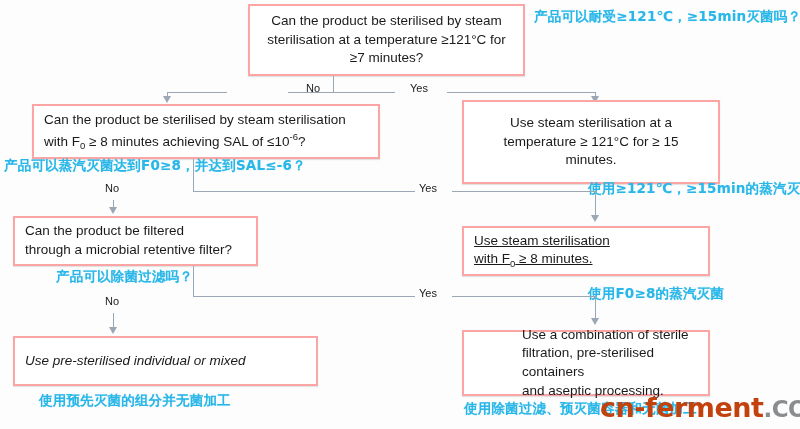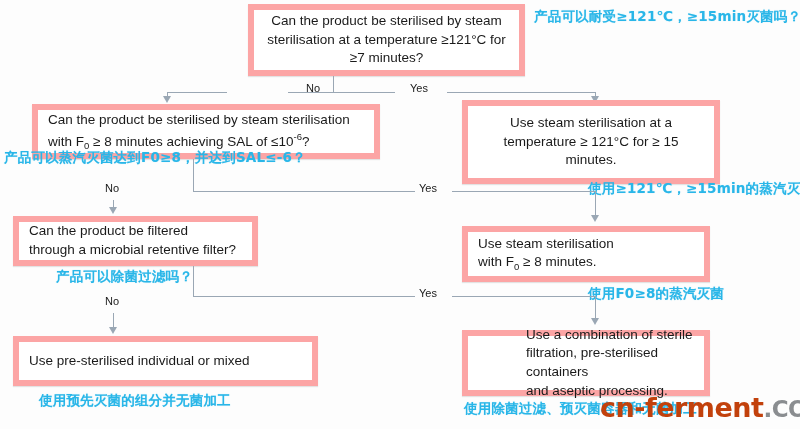--- a/index.html
+++ b/index.html
@@ -11,21 +11,21 @@
     position: relative;
     width: 800px;
     height: 429px;
     background: #fdfdfd;
     font-family: "Liberation Sans", "DejaVu Sans", sans-serif;
     overflow: hidden;
   }
   .box {
     position: absolute;
     box-sizing: border-box;
-    border: 6px solid #fca5a5;
+    border: 2px solid #fca5a5;
     background: #ffffff;
     color: #1a1a1a;
     font-size: 13.5px;
     line-height: 1.38;
     display: flex;
     align-items: center;
     box-shadow: 0 1px 1px rgba(0,0,0,0.10);
   }
   .box .txt {
     display: block;
@@ -111,21 +111,21 @@
 
   <div class="edge-label" style="left:306px; top:82px;">No</div>
   <div class="edge-label" style="left:410px; top:82px;">Yes</div>
 
   <div class="box left" style="left:4px; top:104px; width:348px; height:55px;margin-left:28px;">
     <span class="txt">
       <span>Can the product be sterilised by steam sterilisation</span><br>
       <span>with F</span><span class="sub">0</span><span> ≥ 8 minutes achieving SAL of ≤10</span><span class="sup">-6</span><span>?</span>
     </span>
   </div>
-  <div class="cn" style="left:4px; top:149px;">产品可以蒸汽灭菌达到F0≥8，并达到SAL≤-6？</div>
+  <div class="cn" style="left:4px; top:157px;">产品可以蒸汽灭菌达到F0≥8，并达到SAL≤-6？</div>
 
   <div class="box center" style="left:462px; top:100px; width:258px; height:84px;">
     <span class="txt">
       <span>Use steam sterilisation at a</span><br>
       <span>temperature ≥ 121°C for ≥ 15</span><br>
       <span>minutes.</span>
     </span>
   </div>
   <div class="cn" style="left:588px; top:180px;">使用≥121℃，≥15min的蒸汽灭菌</div>
 
@@ -141,40 +141,40 @@
   <div class="arrow-down" style="left:108.5px; top:207px;"></div>
 
   <div class="box left" style="left:13px; top:216px; width:245px; height:50px;">
     <span class="txt">
       <span>Can the product be filtered</span><br>
       <span>through a microbial retentive filter?</span>
     </span>
   </div>
   <div class="cn" style="left:56px; top:268px;">产品可以除菌过滤吗？</div>
 
-  <div class="box left" style="left:462px; top:226px; width:248px; height:56px;">
+  <div class="box left" style="left:462px; top:226px; width:248px; height:50px;text-decoration:underline;">
     <span class="txt">
       <span>Use steam sterilisation</span><br>
       <span>with F</span><span class="sub">0</span><span> ≥  8 minutes.</span>
     </span>
   </div>
   <div class="cn" style="left:588px; top:285px;">使用F0≥8的蒸汽灭菌</div>
 
   <div class="ln-v" style="left:193px; top:266px; height:30px;"></div>
   <div class="ln-h" style="left:193px; top:296px; width:222px;"></div>
   <div class="ln-h" style="left:452px; top:296px; width:143px;"></div>
   <div class="ln-v" style="left:595px; top:296px; height:25px;"></div>
   <div class="arrow-down" style="left:590.5px; top:318px;"></div>
   <div class="edge-label" style="left:419px; top:287px;">Yes</div>
 
   <div class="edge-label" style="left:105px; top:295px;">No</div>
   <div class="ln-v" style="left:113px; top:313px; height:16px;"></div>
   <div class="arrow-down" style="left:108.5px; top:327px;"></div>
 
-  <div class="box left" style="left:13px; top:336px; width:305px; height:50px;">
+  <div class="box left" style="left:13px; top:336px; width:305px; height:50px;font-style:italic;">
     <span class="txt">
       <span>Use pre-sterilised individual or mixed</span><br>
     </span>
   </div>
   <div class="cn" style="left:39px; top:392px;">使用预先灭菌的组分并无菌加工</div>
 
   <div class="box left" style="left:462px; top:330px; width:248px; height:66px;padding-left:48px;">
     <span class="txt">
       <span>Use a combination of sterile</span><br>
       <span>filtration, pre-sterilised containers</span><br>

